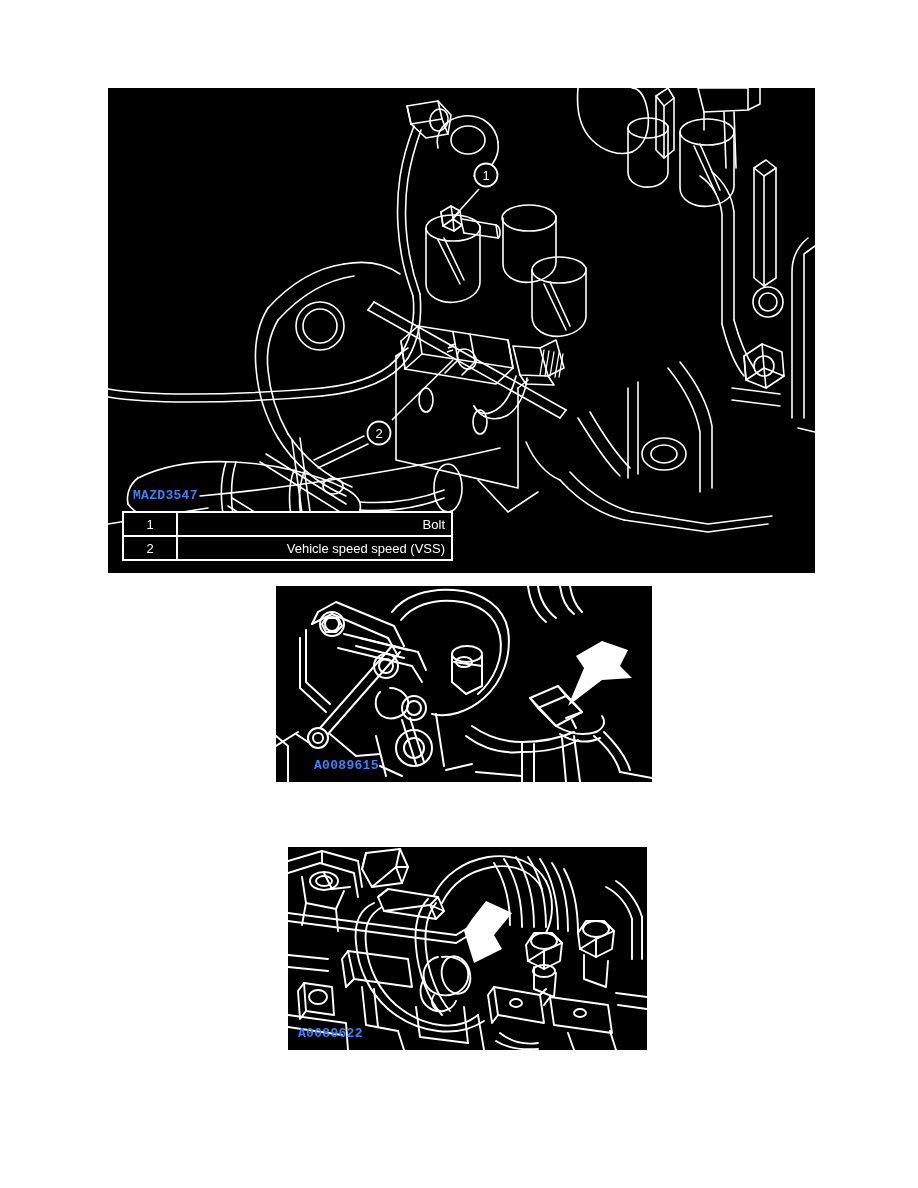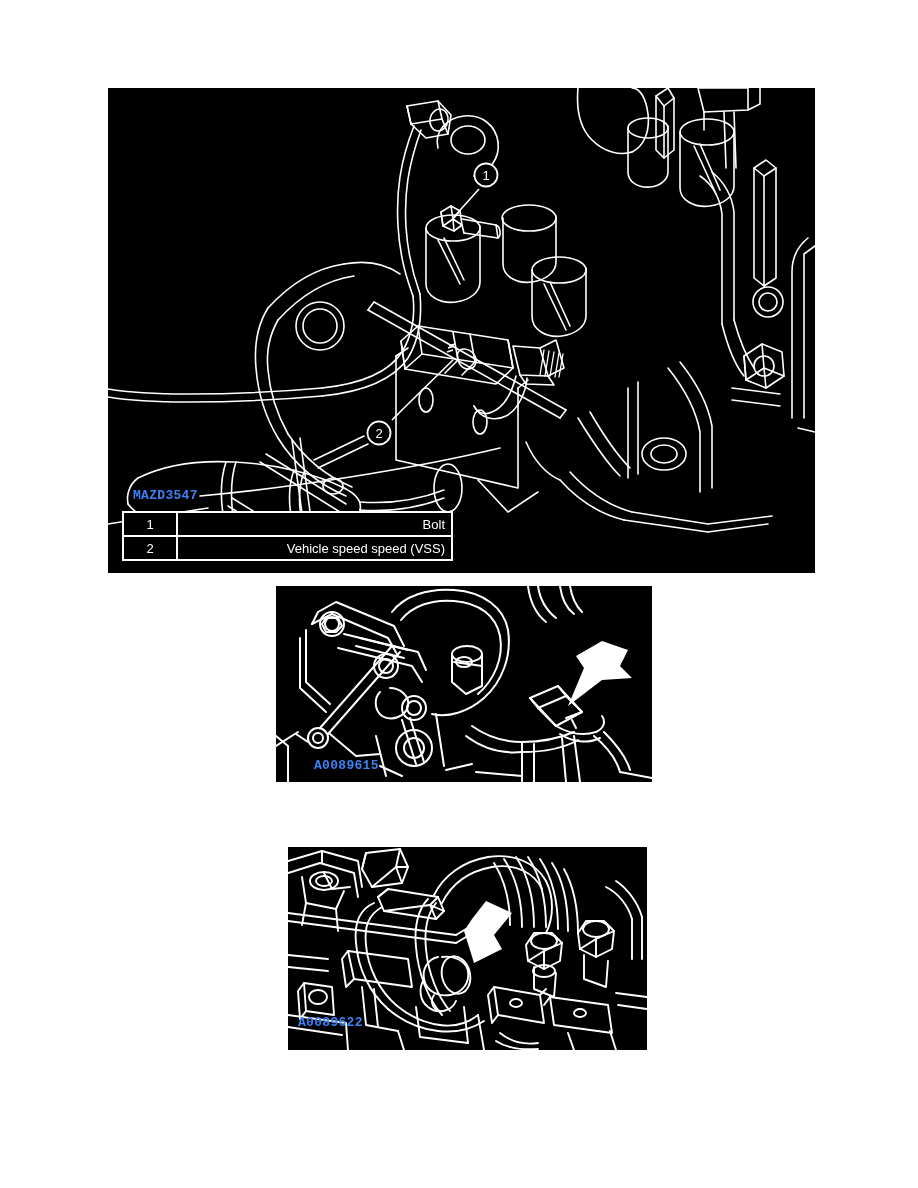--- a/index.html
+++ b/index.html
@@ -480,16 +480,16 @@
         <path d="M330 158 L359 162"></path>
         <path d="M280 186 L286 203"></path>
         <path d="M322 184 L328 203"></path>
         <path d="M212 186 C222 194, 236 198, 250 196"></path>
         <path d="M208 194 C220 202, 236 203, 250 202"></path>
       </g>
 
       <path d="M198 54 L224 66 L206 88 L214 102 L186 116 L176 84 L184 72 Z" fill="#ffffff" stroke="none"></path>
     </svg>
 
-    <div class="fig-id" style="left:10px; top:168px;">A0089622</div>
+    <div class="fig-id" style="left:10px; top:179px;">A0089622</div>
   </div>
 
 </div>
 
 </body></html>

